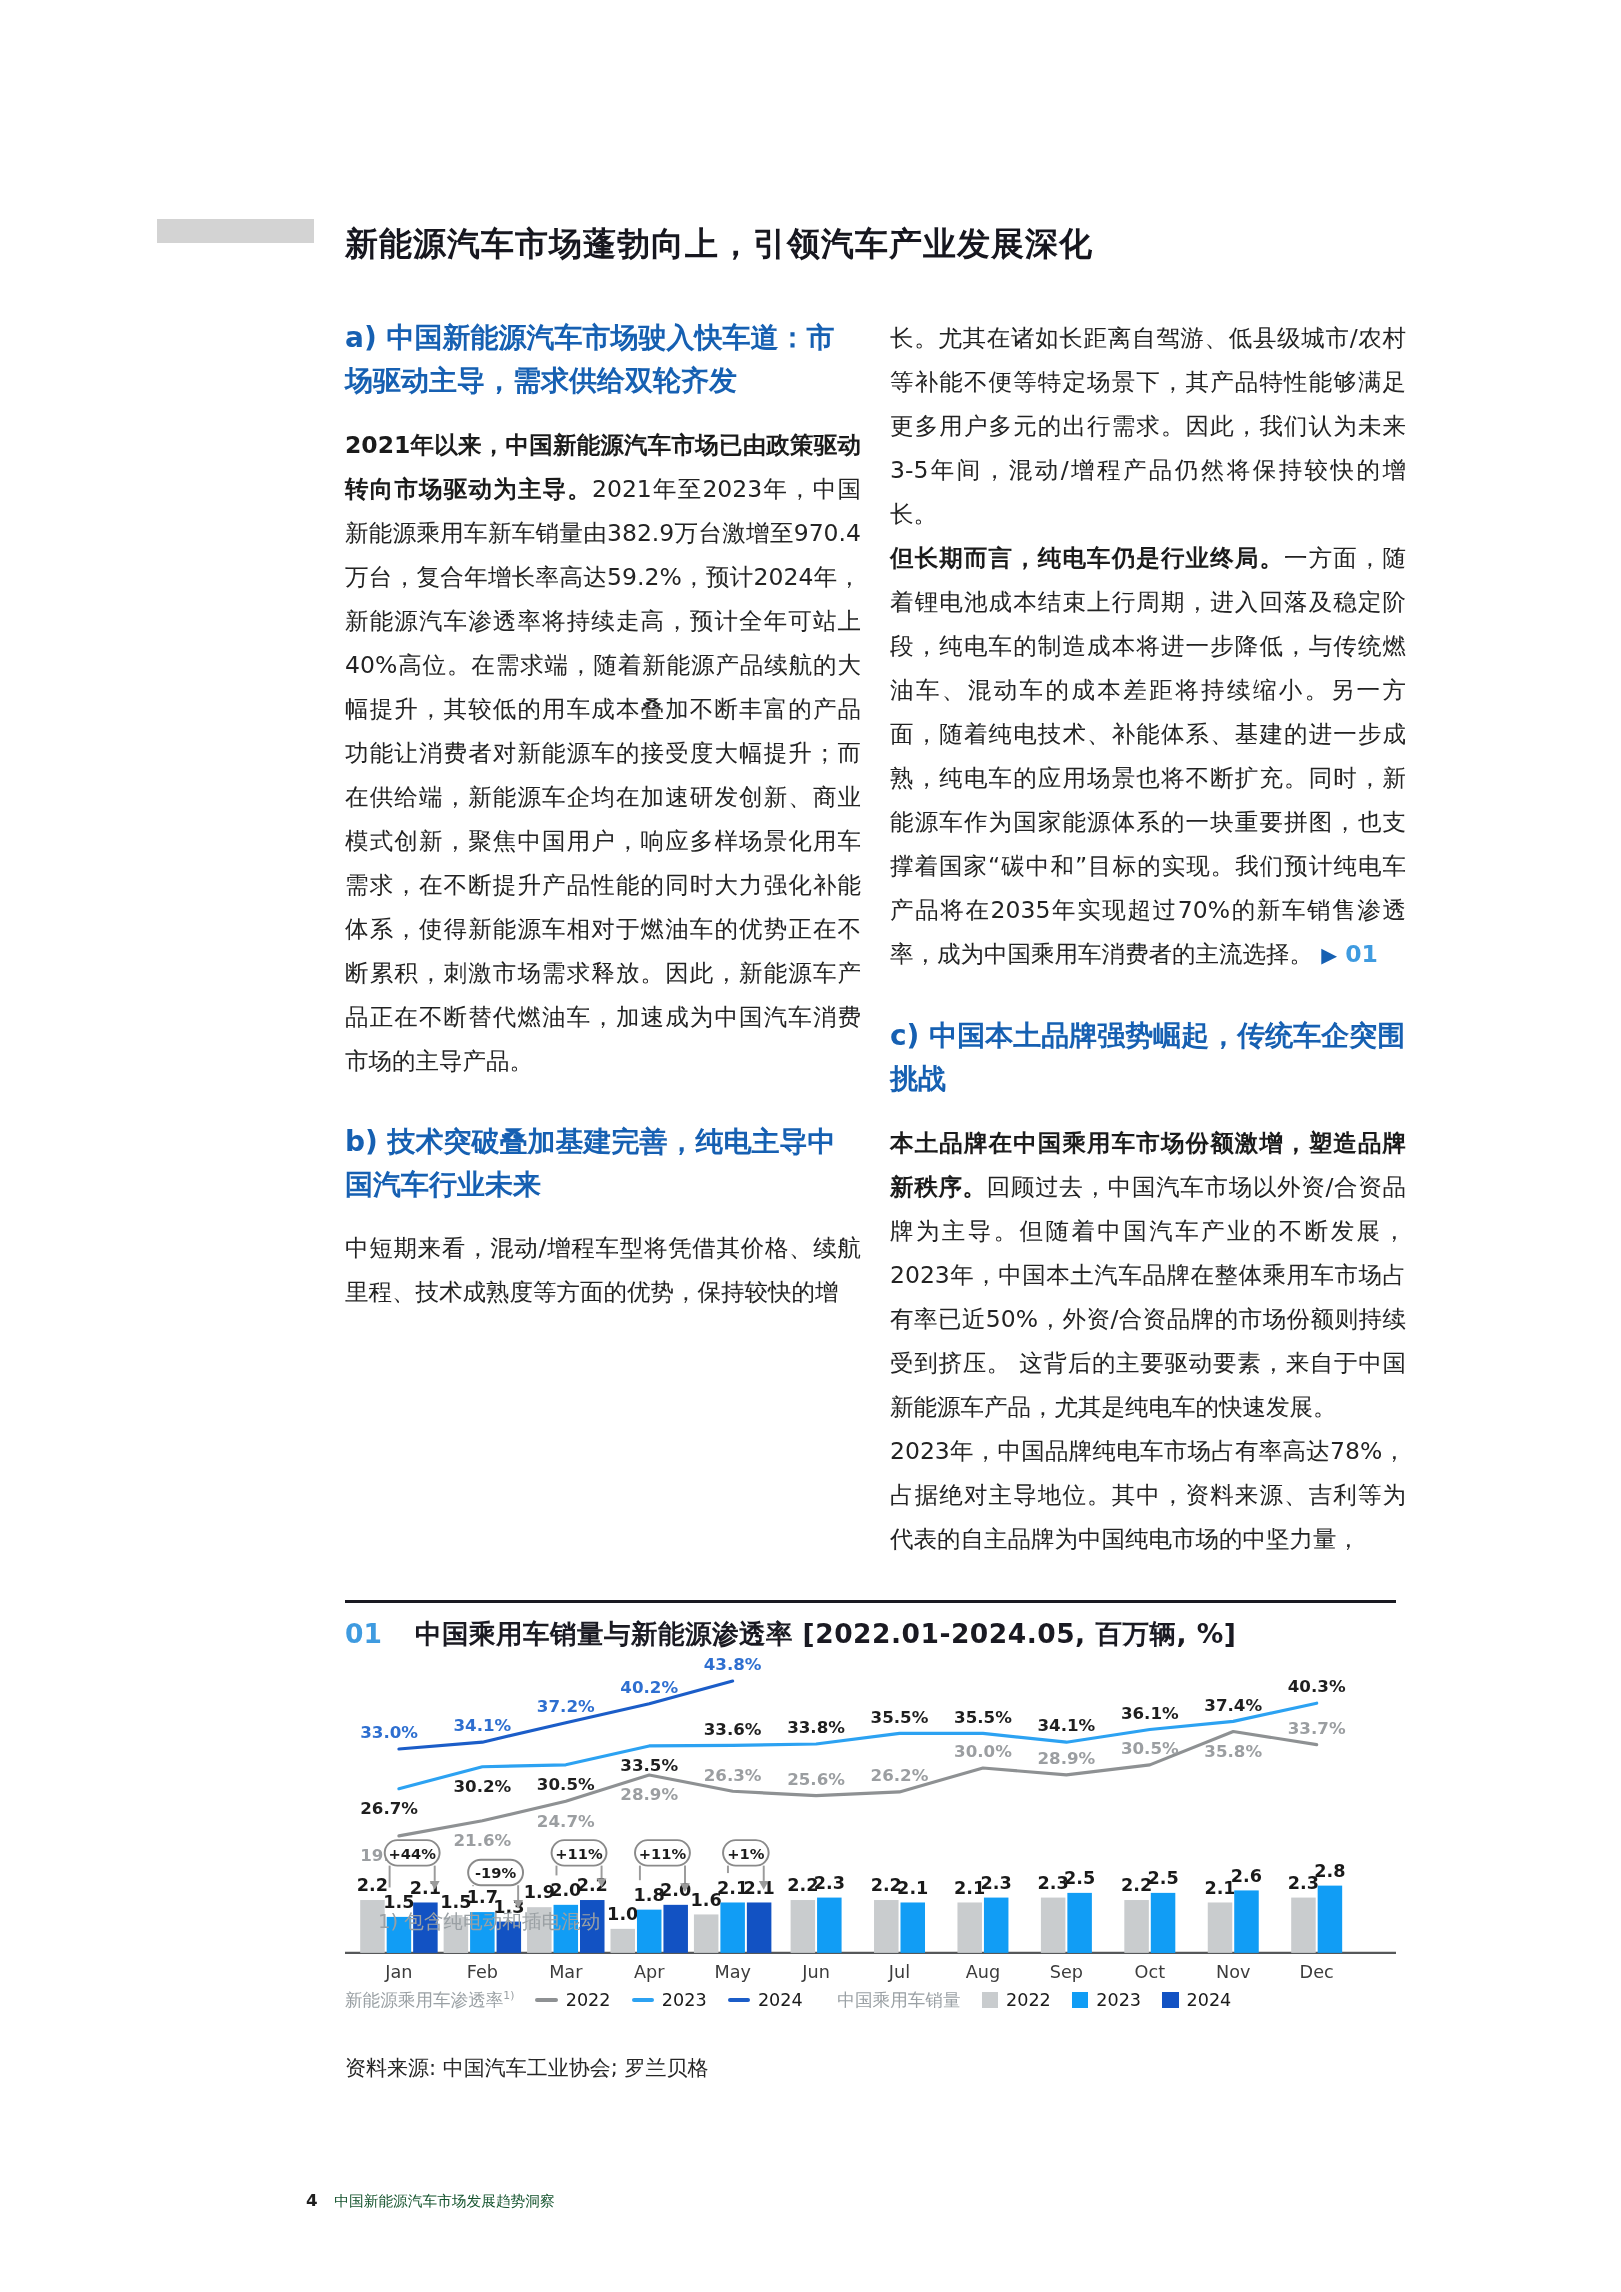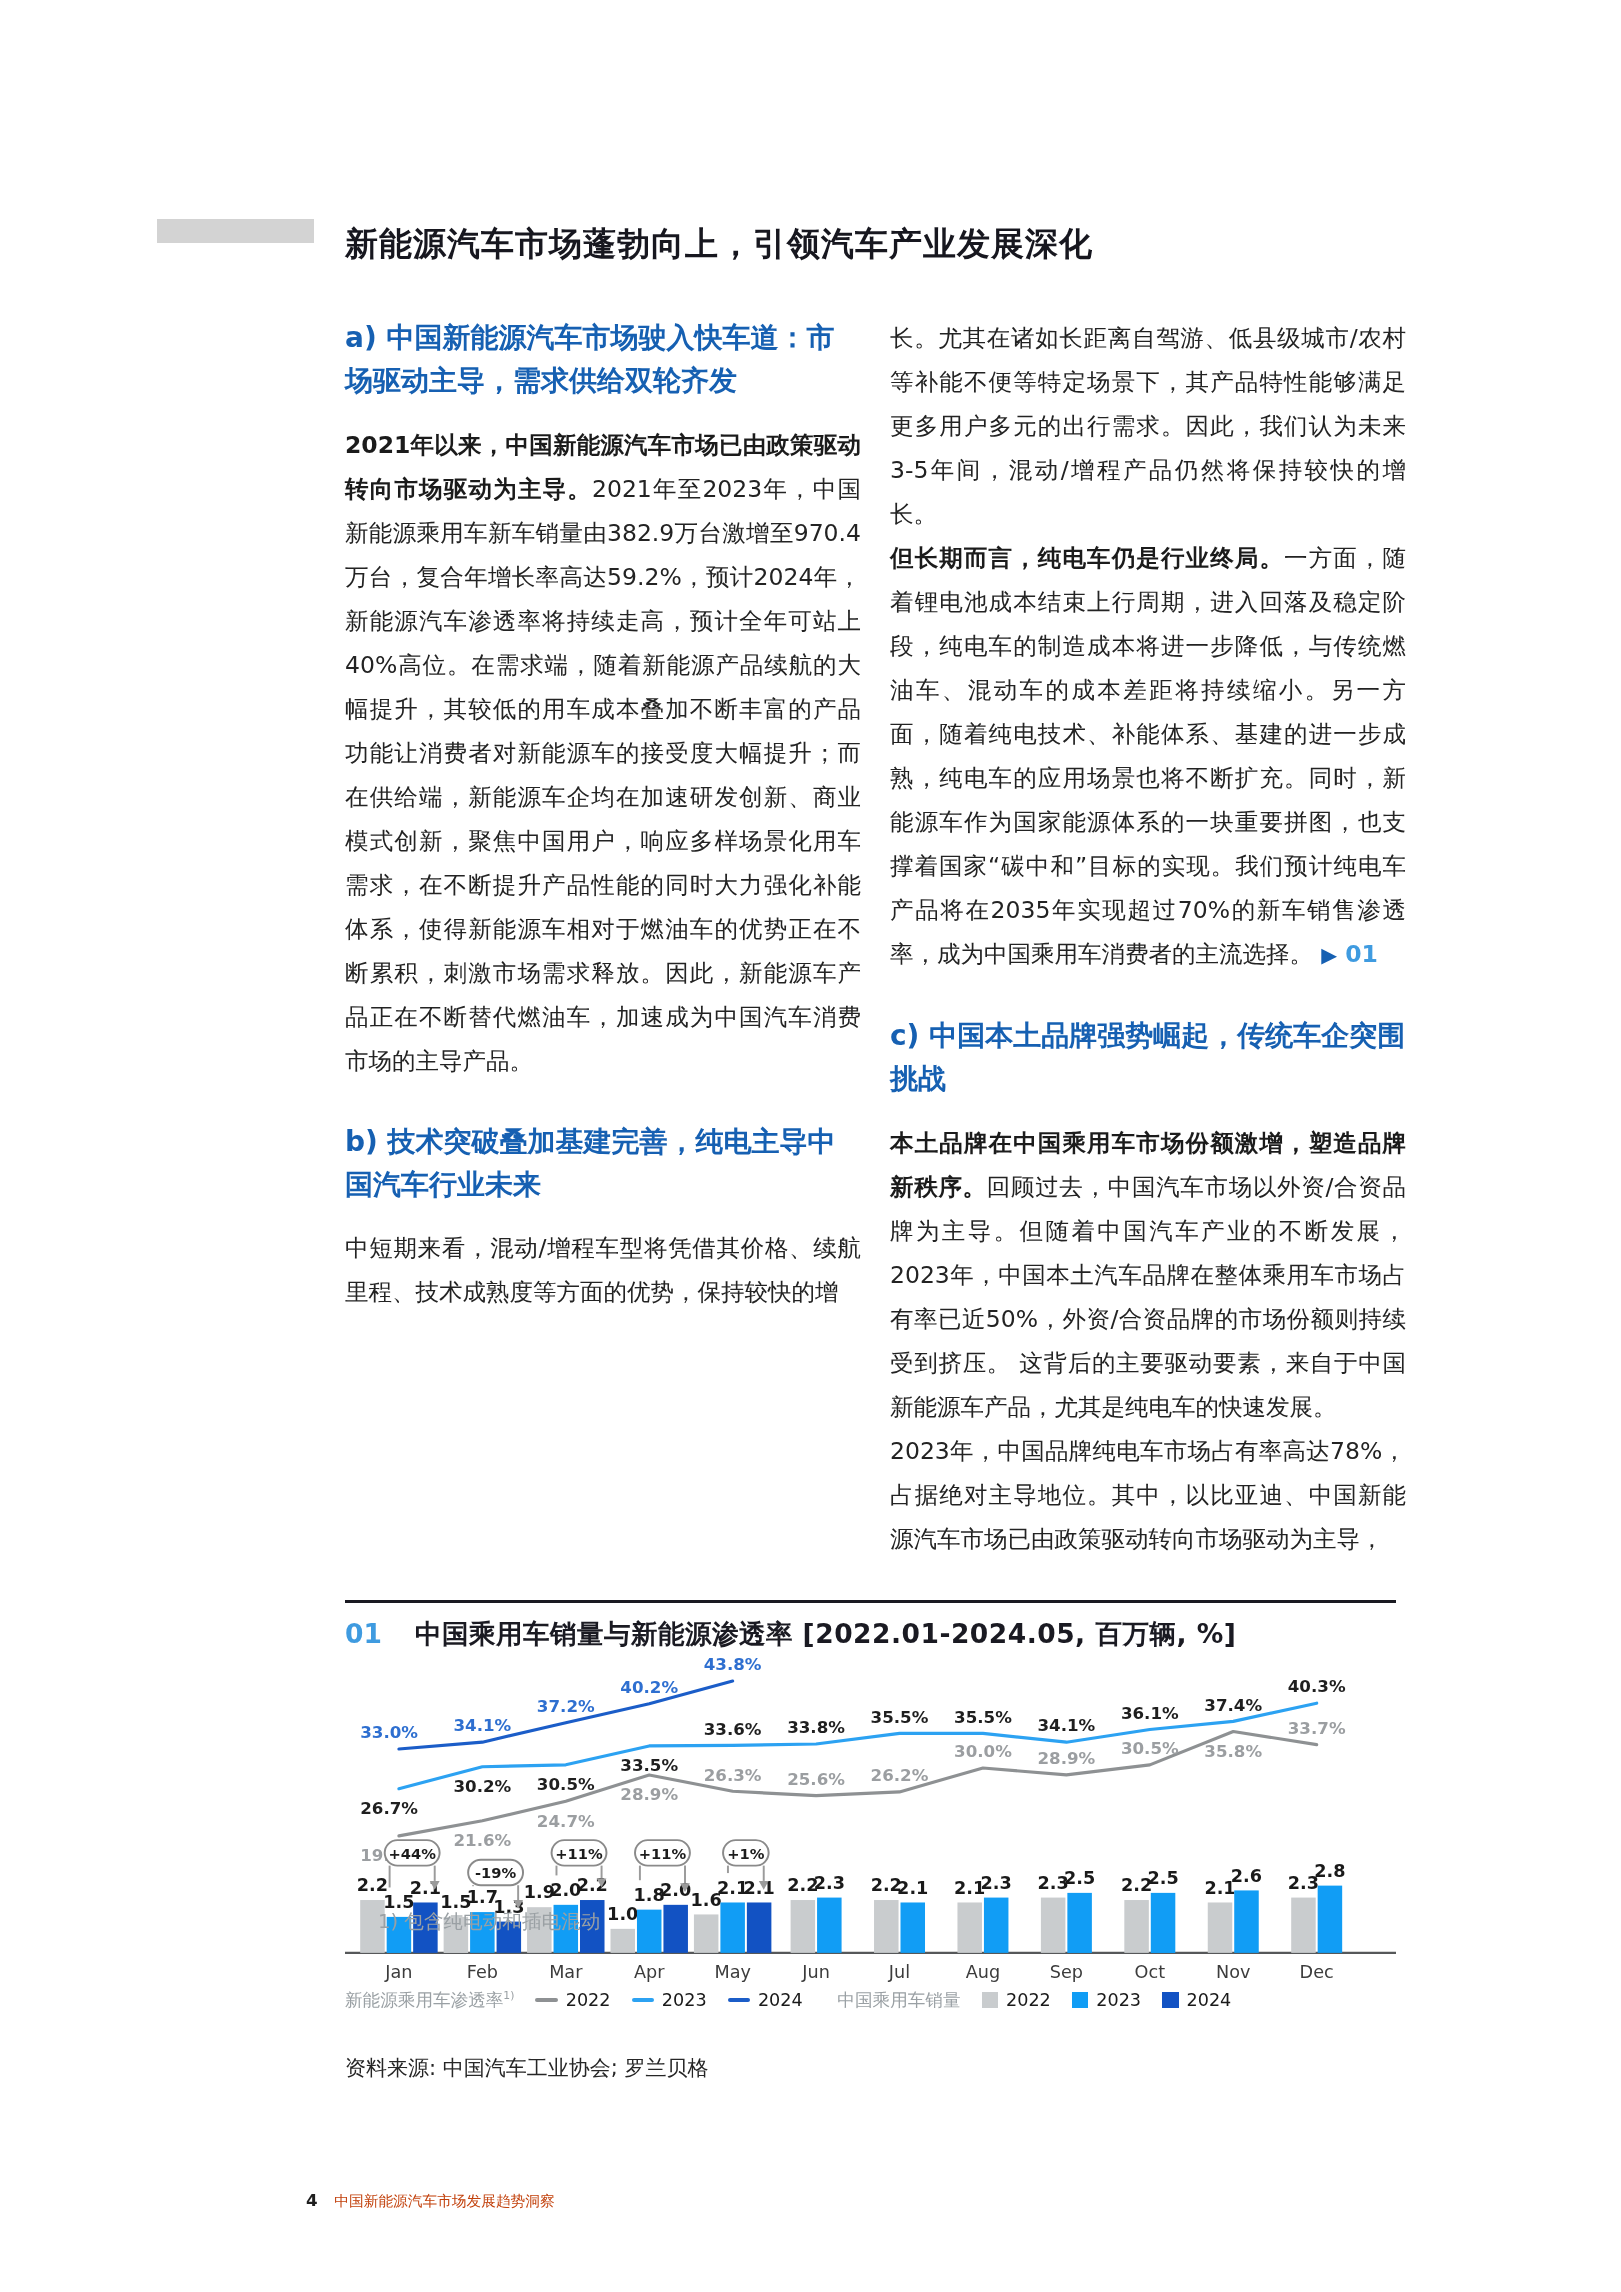--- a/index.html
+++ b/index.html
@@ -40,21 +40,21 @@
   .legend sup{font-size:10.8px;color:#9aa0a4;}
   .swatch-line{display:inline-block;width:22.5px;height:3.9px;border-radius:2px;margin-right:7.8px;}
   .swatch-sq{display:inline-block;width:16.7px;height:16.7px;margin-right:7.8px;}
   .yr{color:#1a1a1a;}
 
   .footnote{position:absolute;left:345px;top:1908px;font-size:19.6px;color:#9aa0a4;margin-left:33px;}
   .source{position:absolute;left:345px;top:2054px;font-size:21px;color:#262626;}
 
   .footer{position:absolute;left:306px;top:2190px;display:flex;align-items:baseline;gap:16.7px;}
   .footer .pg{font-size:16.7px;font-weight:700;color:#1f1f1f;}
-  .footer .ft{font-size:14.7px;color:#c2410c;}
+  .footer .ft{font-size:14.7px;color:#14532d;}
 </style>
 </head>
 <body>
 
 <div class="page">
 
   <div class="header-bar"></div>
   <h1 class="header-title">新能源汽车市场蓬勃向上，引领汽车产业发展深化</h1>
 
   <div class="col col-left">
@@ -62,21 +62,21 @@
     <p><span class="lead">2021年以来，中国新能源汽车市场已由政策驱动转向市场驱动为主导。</span><span>2021年至2023年，中国新能源乘用车新车销量由382.9万台激增至970.4万台，复合年增长率高达59.2%，预计2024年，新能源汽车渗透率将持续走高，预计全年可站上40%高位。在需求端，随着新能源产品续航的大幅提升，其较低的用车成本叠加不断丰富的产品功能让消费者对新能源车的接受度大幅提升；而在供给端，新能源车企均在加速研发创新、商业模式创新，聚焦中国用户，响应多样场景化用车需求，在不断提升产品性能的同时大力强化补能体系，使得新能源车相对于燃油车的优势正在不断累积，刺激市场需求释放。因此，新能源车产品正在不断替代燃油车，加速成为中国汽车消费市场的主导产品。</span></p>
     <h2 class="sec-heading gap-top">b) 技术突破叠加基建完善，纯电主导中国汽车行业未来</h2>
     <p>中短期来看，混动/增程车型将凭借其价格、续航里程、技术成熟度等方面的优势，保持较快的增</p>
   </div>
 
   <div class="col col-right">
     <p>长。尤其在诸如长距离自驾游、低县级城市/农村等补能不便等特定场景下，其产品特性能够满足更多用户多元的出行需求。因此，我们认为未来3-5年间，混动/增程产品仍然将保持较快的增长。</p>
     <p class="p-gap"><span class="lead">但长期而言，纯电车仍是行业终局。</span><span>一方面，随着锂电池成本结束上行周期，进入回落及稳定阶段，纯电车的制造成本将进一步降低，与传统燃油车、混动车的成本差距将持续缩小。另一方面，随着纯电技术、补能体系、基建的进一步成熟，纯电车的应用场景也将不断扩充。同时，新能源车作为国家能源体系的一块重要拼图，也支撑着国家“碳中和”目标的实现。我们预计纯电车产品将在2035年实现超过70%的新车销售渗透率，成为中国乘用车消费者的主流选择。</span><span class="fig-link">&nbsp;<span class="tri">▶</span> <span class="num">01</span></span></p>
     <h2 class="sec-heading gap-top">c) 中国本土品牌强势崛起，传统车企突围挑战</h2>
     <p><span class="lead">本土品牌在中国乘用车市场份额激增，塑造品牌新秩序。</span><span>回顾过去，中国汽车市场以外资/合资品牌为主导。但随着中国汽车产业的不断发展，2023年，中国本土汽车品牌在整体乘用车市场占有率已近50%，外资/合资品牌的市场份额则持续受到挤压。 这背后的主要驱动要素，来自于中国新能源车产品，尤其是纯电车的快速发展。</span></p>
-    <p class="p-gap">2023年，中国品牌纯电车市场占有率高达78%，占据绝对主导地位。其中，以比亚迪、中国新能源汽车市场已由政策驱动转向市场驱动为主导，</p>
+    <p class="p-gap">2023年，中国品牌纯电车市场占有率高达78%，占据绝对主导地位。其中，资料来源、吉利等为代表的自主品牌为中国纯电市场的中坚力量，</p>
   </div>
 
   <div class="fig-rule"></div>
   <div class="fig-header">
     <span class="fig-number">01</span>
     <span class="fig-title">中国乘用车销量与新能源渗透率 [2022.01-2024.05, 百万辆, %]</span>
   </div>
 
   <div class="chart-wrap">
     <svg id="chart-svg" width="1051" height="361" viewBox="0 0 1072 368">

